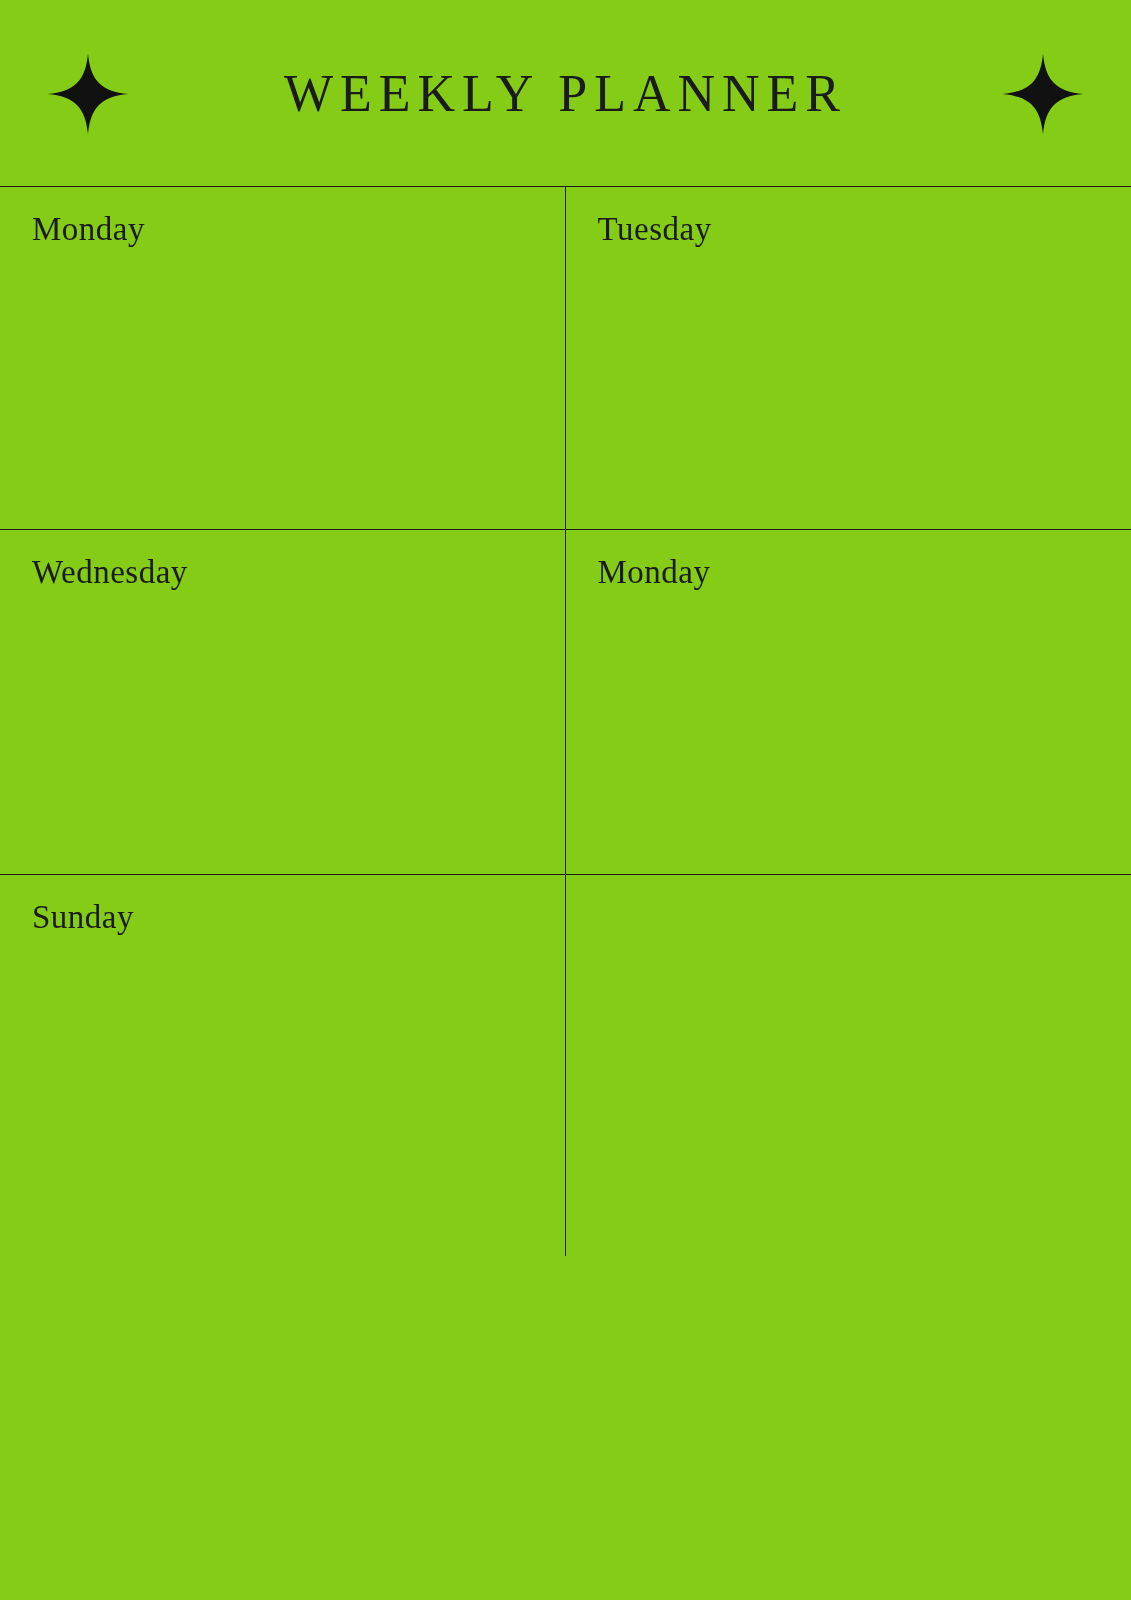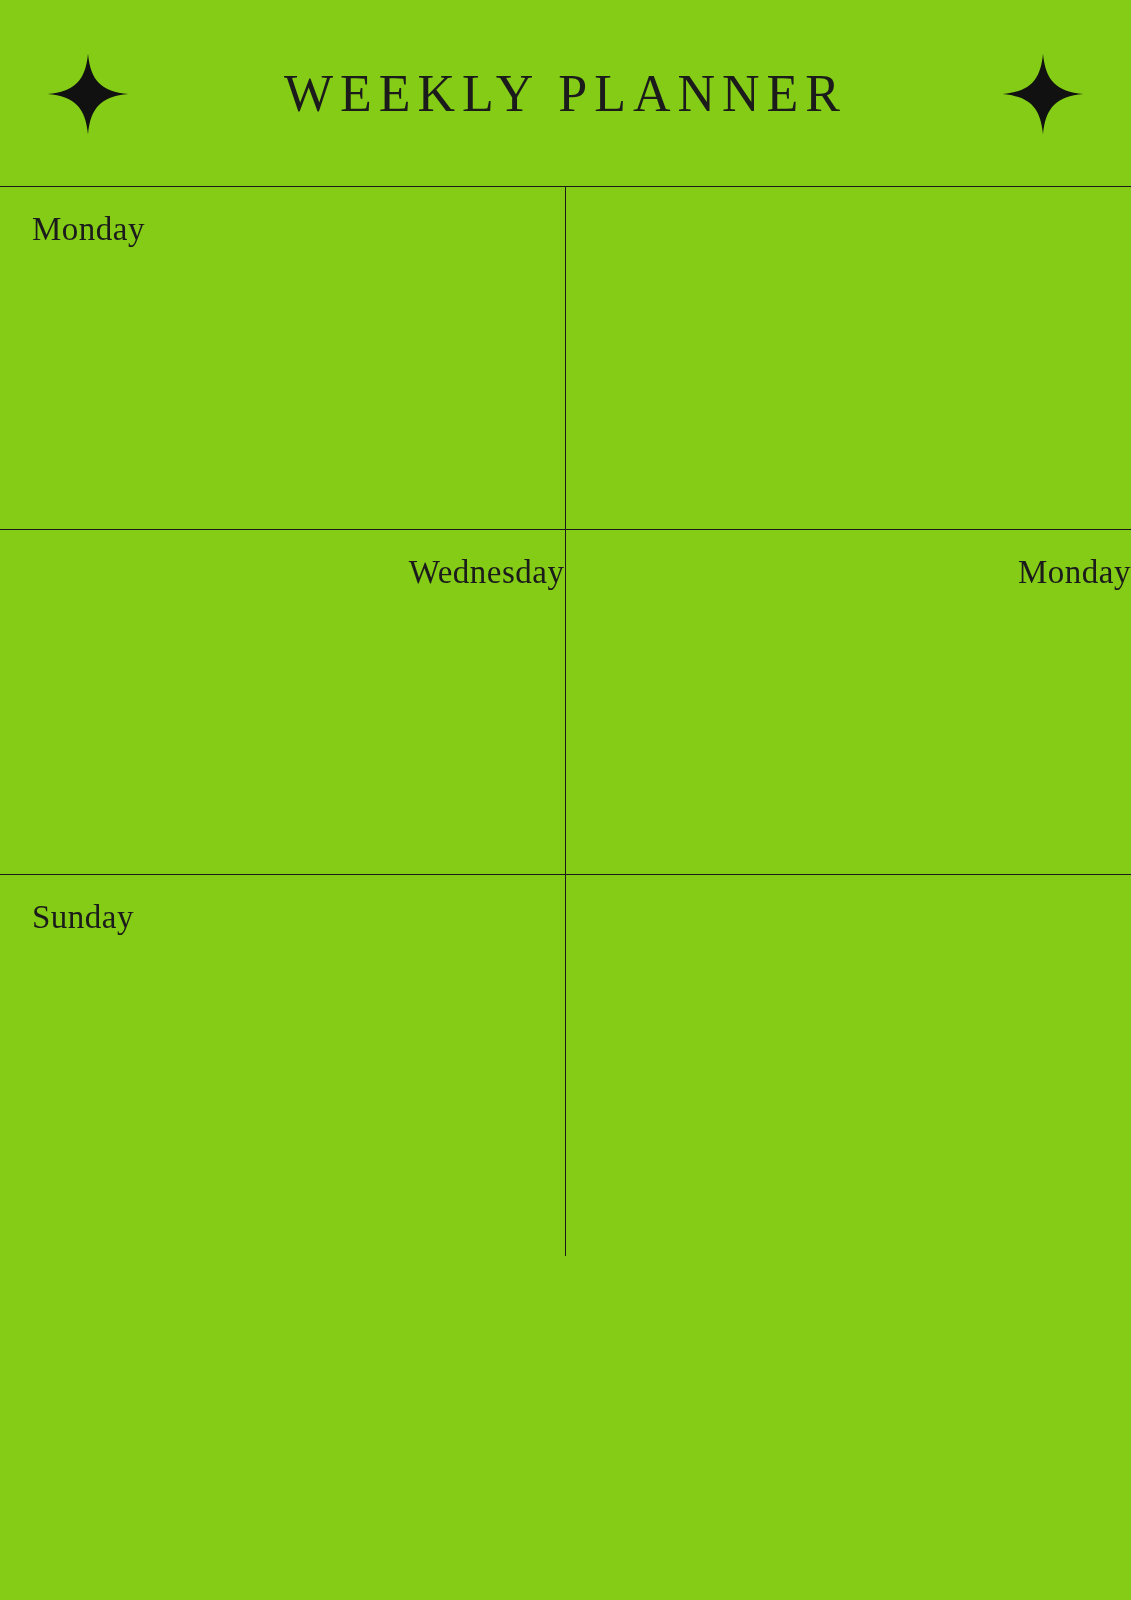--- a/index.html
+++ b/index.html
@@ -59,21 +59,21 @@
     border-top: 1.5px solid #1a1a1a;
     box-sizing: border-box;
   }
   .row {
     display: flex;
     width: 100%;
     box-sizing: border-box;
     border-bottom: 1.5px solid #1a1a1a;
   }
   .row.r1 { height: 343px; }
-  .row.r2 { height: 345px; text-align: right; }
+  .row.r2 { height: 345px; }
   .row.r3 { height: 345px; }
   .row.r4 { height: 381px; border-bottom: none; gap: 44px; }
 
   .cell {
     position: relative;
     box-sizing: border-box;
     padding: 24px 0 0 32px;
     flex: 0 0 50%;
     width: 50%;
   }
@@ -120,20 +120,23 @@
       </svg>
     </span>
   </div>
 
   <div class="grid">
 
     <div class="row r1">
       <div class="cell left">
         <div class="cell-label">Monday</div>
       </div>
+      <div class="cell right">
+        <div class="cell-label">Tuesday</div>
+      </div>
     </div>
 
     <div class="row r2">
       <div class="cell left">
         <div class="cell-label">Wednesday</div>
       </div>
       <div class="cell right">
         <div class="cell-label">Monday</div>
       </div>
     </div>

